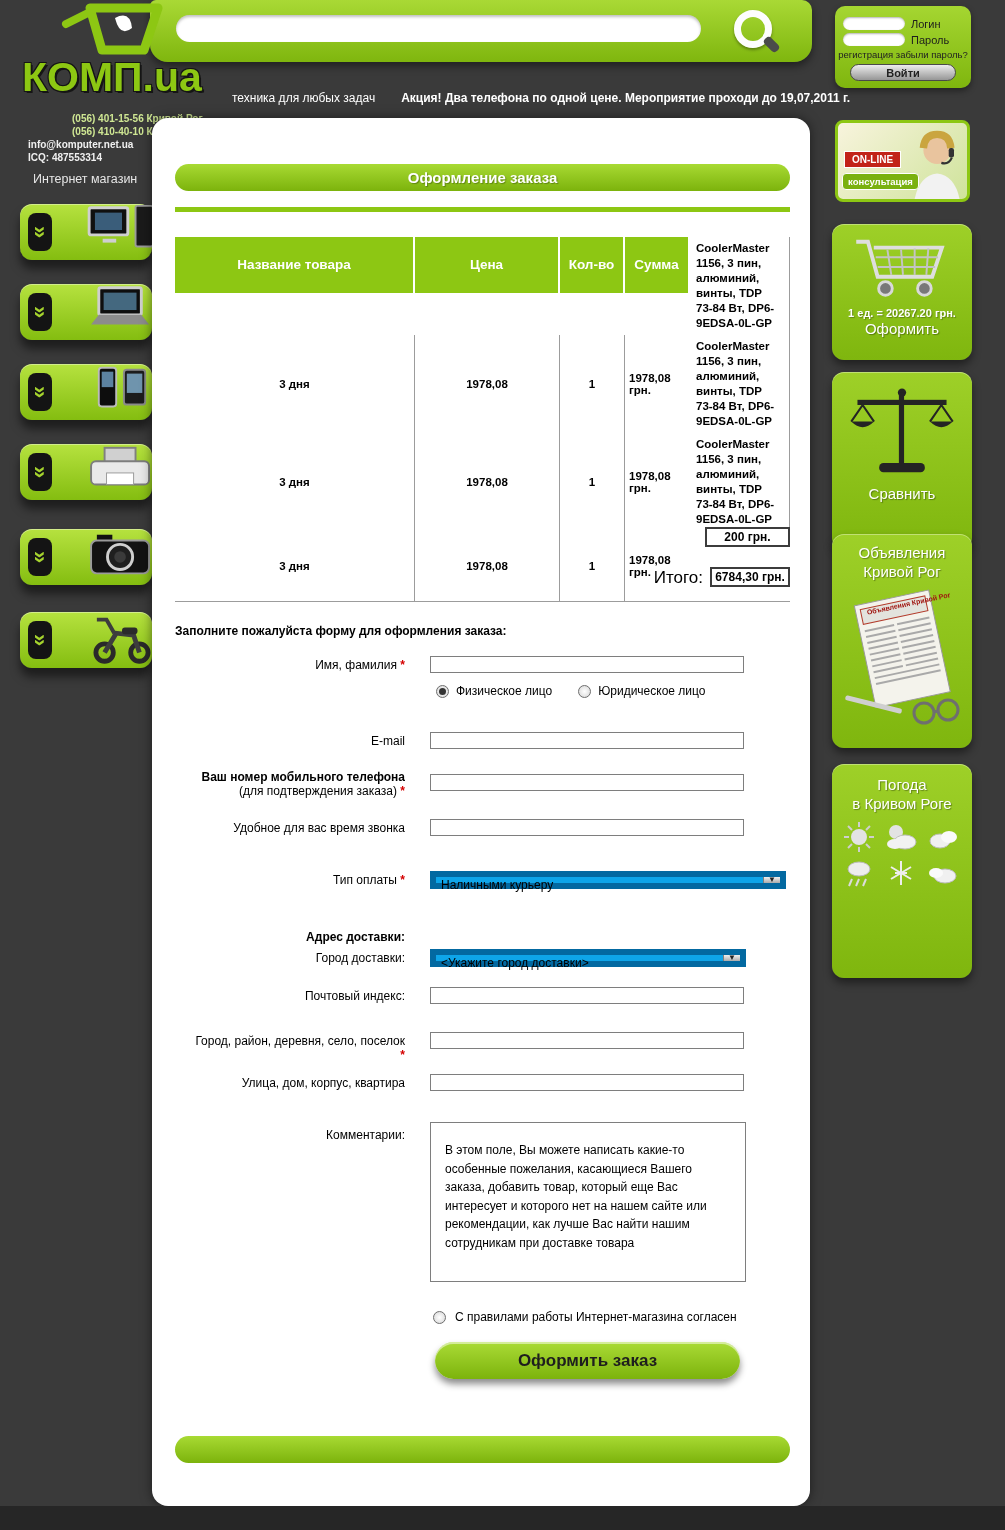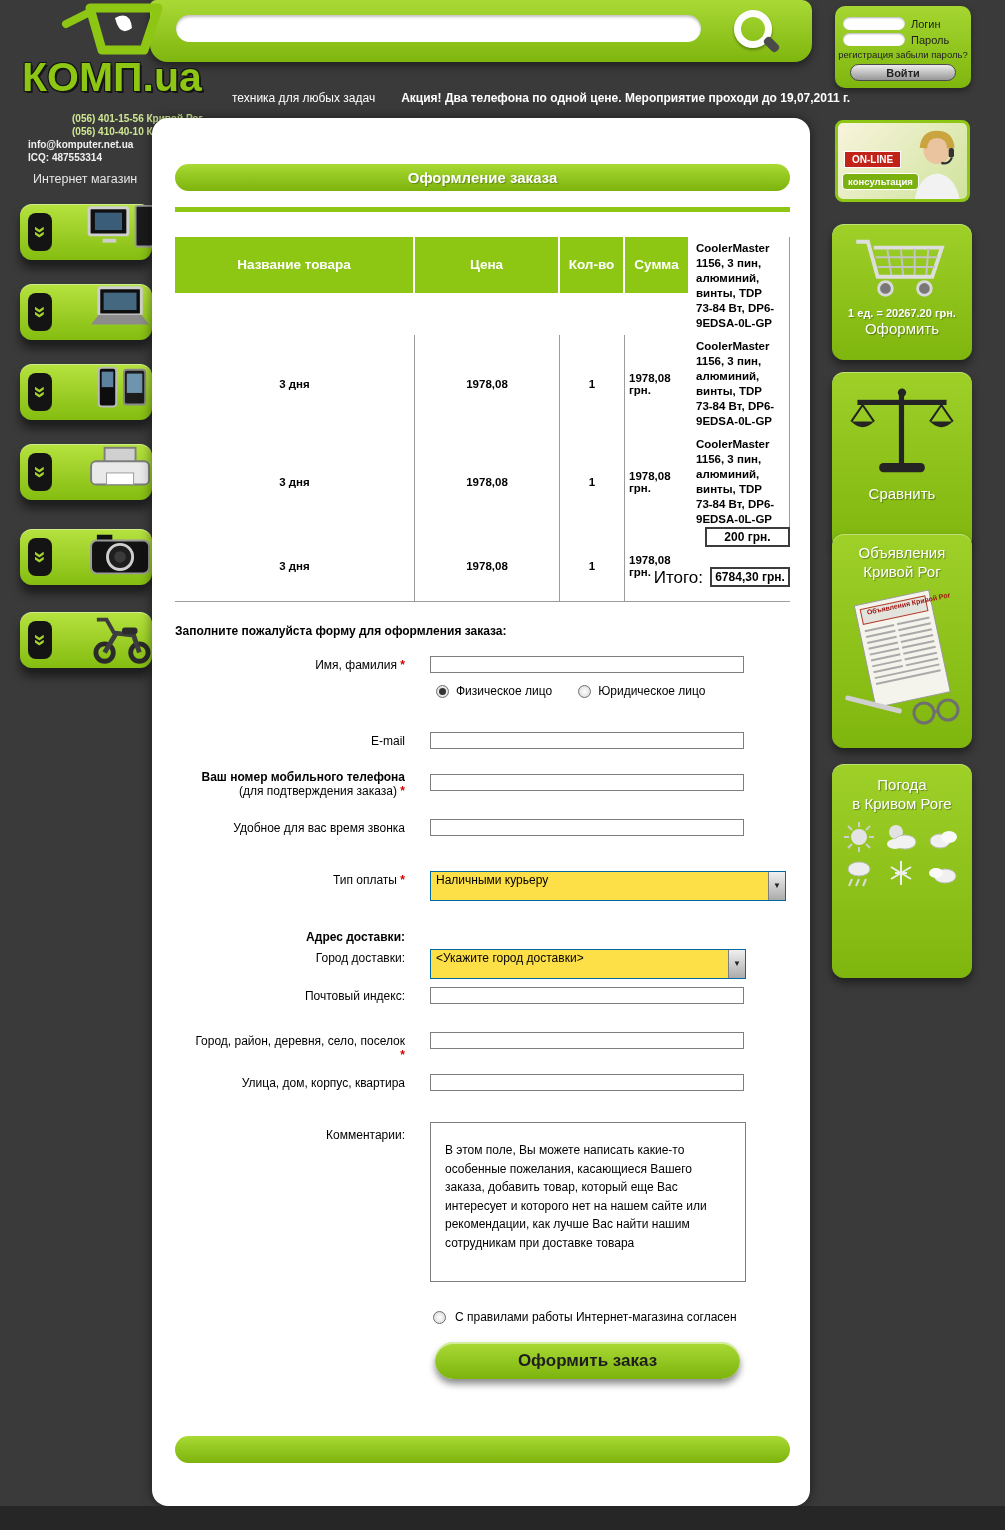--- a/index.html
+++ b/index.html
@@ -92,21 +92,21 @@
   .dl-box { top:409px; left:553px; width:85px; }
   .tt-box { top:449px; left:558px; width:80px; }
 
   
   .form-heading { position:absolute; top:506px; left:23px; font-size:12px; font-weight:bold; color:#000; }
   .flabel { position:absolute; left:0; width:253px; text-align:right; font-size:12px; color:#000;padding-left:36px; }
   .flabel.b { font-weight:bold; }
   .req { color:#d40000; font-weight:bold; }
   .finput { position:absolute; left:278px; width:314px; height:17px; border:1px solid #7e7e7e;
     font-size:12px; padding:0 4px; outline:none; }
-  .fselect { position:absolute; left:278px; height:30px; border:1px solid #0369a1; background:#fde047;
+  .fselect { position:absolute; left:278px; height:18px; border:6px solid #0369a1; background:#0ea5e9;
     font-size:12px; line-height:16px; padding-left:5px; color:#000; cursor:pointer; }
   .fselect .arr { position:absolute; right:0; top:0; width:17px; height:100%;
     background:linear-gradient(#f0f0f0,#ababab); border-left:1px solid #7e7e7e;
     display:flex; align-items:center; justify-content:center; font-size:8px; color:#222; }
   .radio { width:13px; height:13px; border-radius:50%; background:radial-gradient(#fff,#d5d5d5);
     border:1px solid #6e6e6e; display:inline-block; flex:none; cursor:pointer; }
   .radio.sel::after { content:''; display:block; width:7px; height:7px; margin:2px; border-radius:50%; background:#333; }
   .prow { position:absolute; top:566px; left:284px; display:flex; gap:26px; font-size:12px;
     align-items:center; color:#000; }
   .prow .opt { display:flex; gap:7px; align-items:center; }

